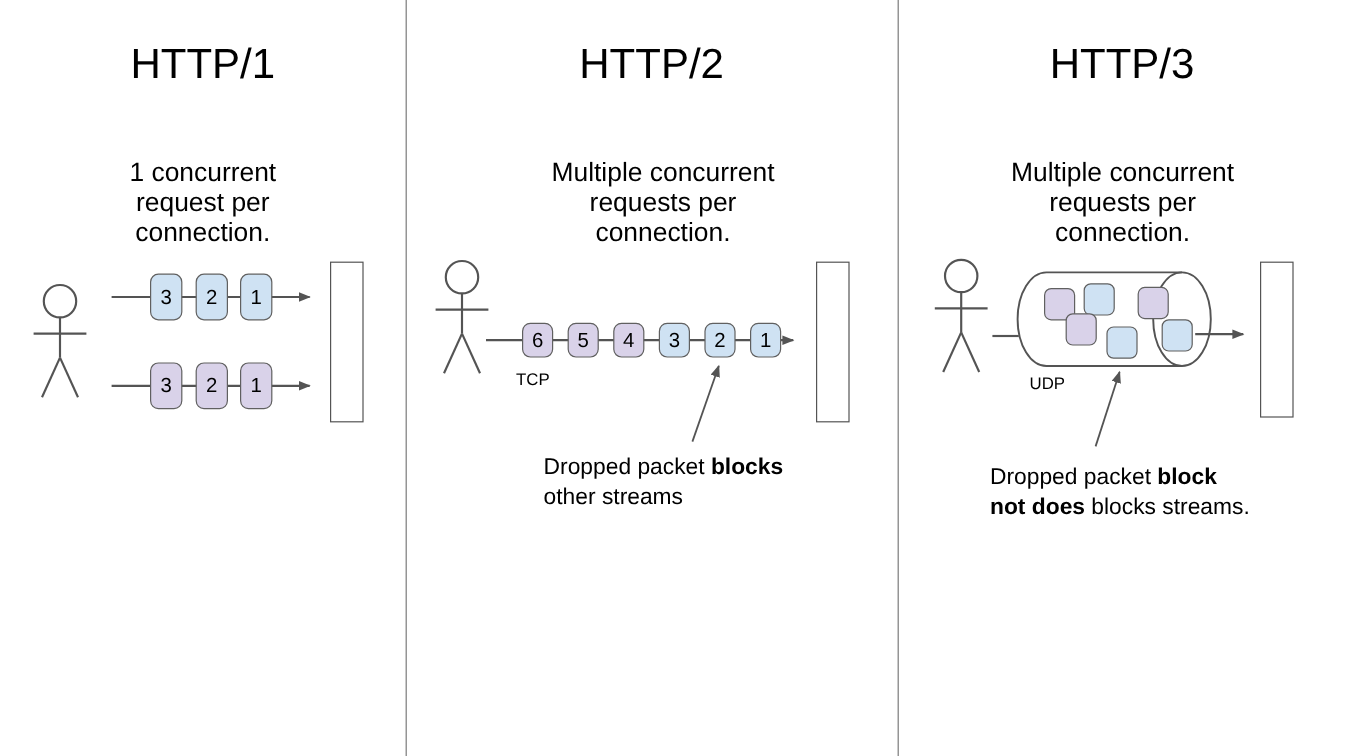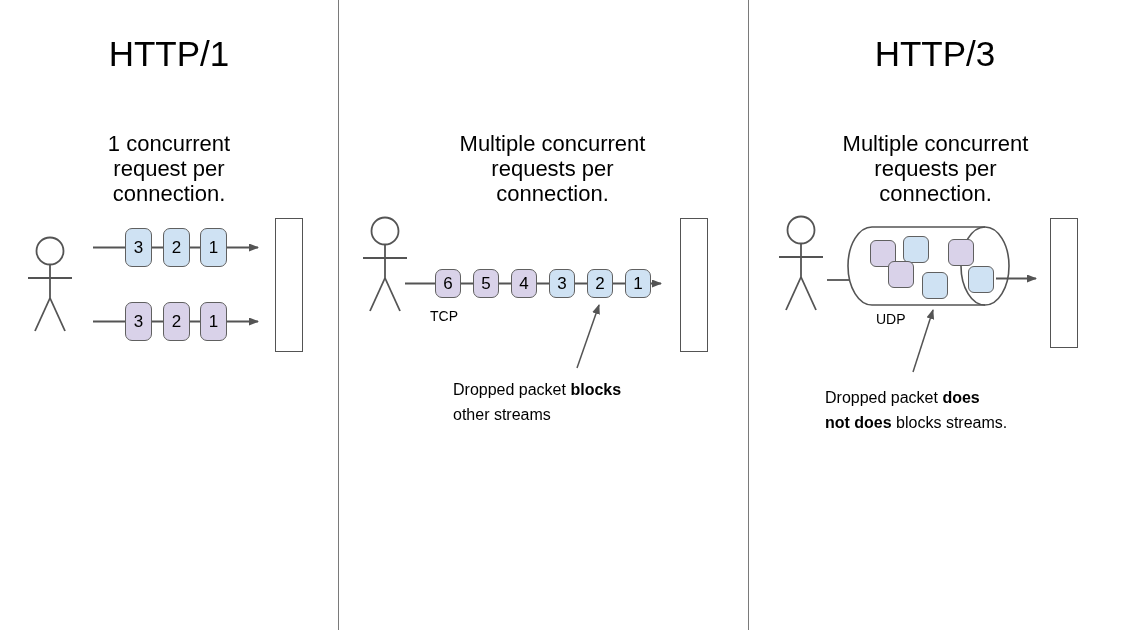--- a/index.html
+++ b/index.html
@@ -10,21 +10,21 @@
   .strokes{position:absolute;left:0;top:0;z-index:1;}
   .col-title{position:absolute;top:33px;font-size:35px;line-height:42px;font-weight:400;text-align:center;z-index:2;}
   .subtitle{position:absolute;top:131px;font-size:22px;line-height:25px;text-align:center;z-index:2;}
   .packet{
     position:absolute;box-sizing:border-box;border:1.5px solid #606060;border-radius:7px;
     display:flex;align-items:center;justify-content:center;
     font-size:17px;line-height:1;z-index:3;
   }
   .server{position:absolute;box-sizing:border-box;border:1.6px solid #545454;background:#fff;z-index:2;}
   .proto{position:absolute;font-size:14px;z-index:2;}
-  .annotation{position:absolute;font-size:16px;line-height:25px;z-index:2;text-align:left;}
+  .annotation{position:absolute;font-size:19px;line-height:25px;z-index:2;text-align:left;}
   .annotation b{font-weight:700;}
 </style>
 </head>
 <body>
 
 <div class="stage">
 
   <svg class="strokes" width="1122" height="630" viewBox="0 0 1122 630">
     <defs>
       <marker id="ah" markerWidth="12" markerHeight="10" refX="9" refY="4" orient="auto" markerUnits="userSpaceOnUse">
@@ -89,20 +89,21 @@
   <div class="packet" style="left: 125px; top: 228px; width: 27px; height: 39px; background-color: rgb(207, 226, 243);">3</div>
   <div class="packet" style="left: 163px; top: 228px; width: 27px; height: 39px; background-color: rgb(207, 226, 243);">2</div>
   <div class="packet" style="left: 200px; top: 228px; width: 27px; height: 39px; background-color: rgb(207, 226, 243);">1</div>
 
   <div class="packet" style="left: 125px; top: 302px; width: 27px; height: 39px; background-color: rgb(217, 210, 233);">3</div>
   <div class="packet" style="left: 163px; top: 302px; width: 27px; height: 39px; background-color: rgb(217, 210, 233);">2</div>
   <div class="packet" style="left: 200px; top: 302px; width: 27px; height: 39px; background-color: rgb(217, 210, 233);">1</div>
 
   <div class="server" style="left:275px;top:218px;width:28px;height:134px;"></div>
 
+  <div class="col-title" style="left:338px;width:410px;">HTTP/2</div>
   <div class="subtitle" style="left:440px;width:225px;">Multiple concurrent requests per connection.</div>
 
   <div class="packet" style="left: 435px; top: 269px; width: 26px; height: 29px; background-color: rgb(217, 210, 233);">6</div>
   <div class="packet" style="left: 473px; top: 269px; width: 26px; height: 29px; background-color: rgb(217, 210, 233);">5</div>
   <div class="packet" style="left: 511px; top: 269px; width: 26px; height: 29px; background-color: rgb(217, 210, 233);">4</div>
   <div class="packet" style="left: 549px; top: 269px; width: 26px; height: 29px; background-color: rgb(207, 226, 243);">3</div>
   <div class="packet" style="left: 587px; top: 269px; width: 26px; height: 29px; background-color: rgb(207, 226, 243);">2</div>
   <div class="packet" style="left: 625px; top: 269px; width: 26px; height: 29px; background-color: rgb(207, 226, 243);">1</div>
 
   <div class="proto" style="left:430px;top:308px;">TCP</div>
@@ -117,22 +118,22 @@
   <div class="col-title" style="left:748px;width:374px;">HTTP/3</div>
   <div class="subtitle" style="left:823px;width:225px;">Multiple concurrent requests per connection.</div>
 
   <div class="packet" style="left: 870px; top: 240px; width: 26px; height: 27px; border-radius: 6px; background-color: rgb(217, 210, 233);"></div>
   <div class="packet" style="left: 903px; top: 236px; width: 26px; height: 27px; border-radius: 6px; background-color: rgb(207, 226, 243);"></div>
   <div class="packet" style="left: 888px; top: 261px; width: 26px; height: 27px; border-radius: 6px; background-color: rgb(217, 210, 233);"></div>
   <div class="packet" style="left: 922px; top: 272px; width: 26px; height: 27px; border-radius: 6px; background-color: rgb(207, 226, 243);"></div>
   <div class="packet" style="left: 948px; top: 239px; width: 26px; height: 27px; border-radius: 6px; background-color: rgb(217, 210, 233);"></div>
   <div class="packet" style="left: 968px; top: 266px; width: 26px; height: 27px; border-radius: 6px; background-color: rgb(207, 226, 243);"></div>
 
-  <div class="proto" style="left:876px;top:311px;">UDP</div>
+  <div class="proto" style="left:858px;top:311px;">UDP</div>
 
   <div class="server" style="left:1050px;top:218px;width:28px;height:130px;"></div>
 
   <div class="annotation" style="left:825px;top:385px;width:260px;">
-    <div><span>Dropped packet </span><b>does</b></div>
+    <div><span>Dropped packet </span><b>block</b></div>
     <div><b>not does</b><span> blocks streams.</span></div>
   </div>
 
 </div>
 
 </body></html>

